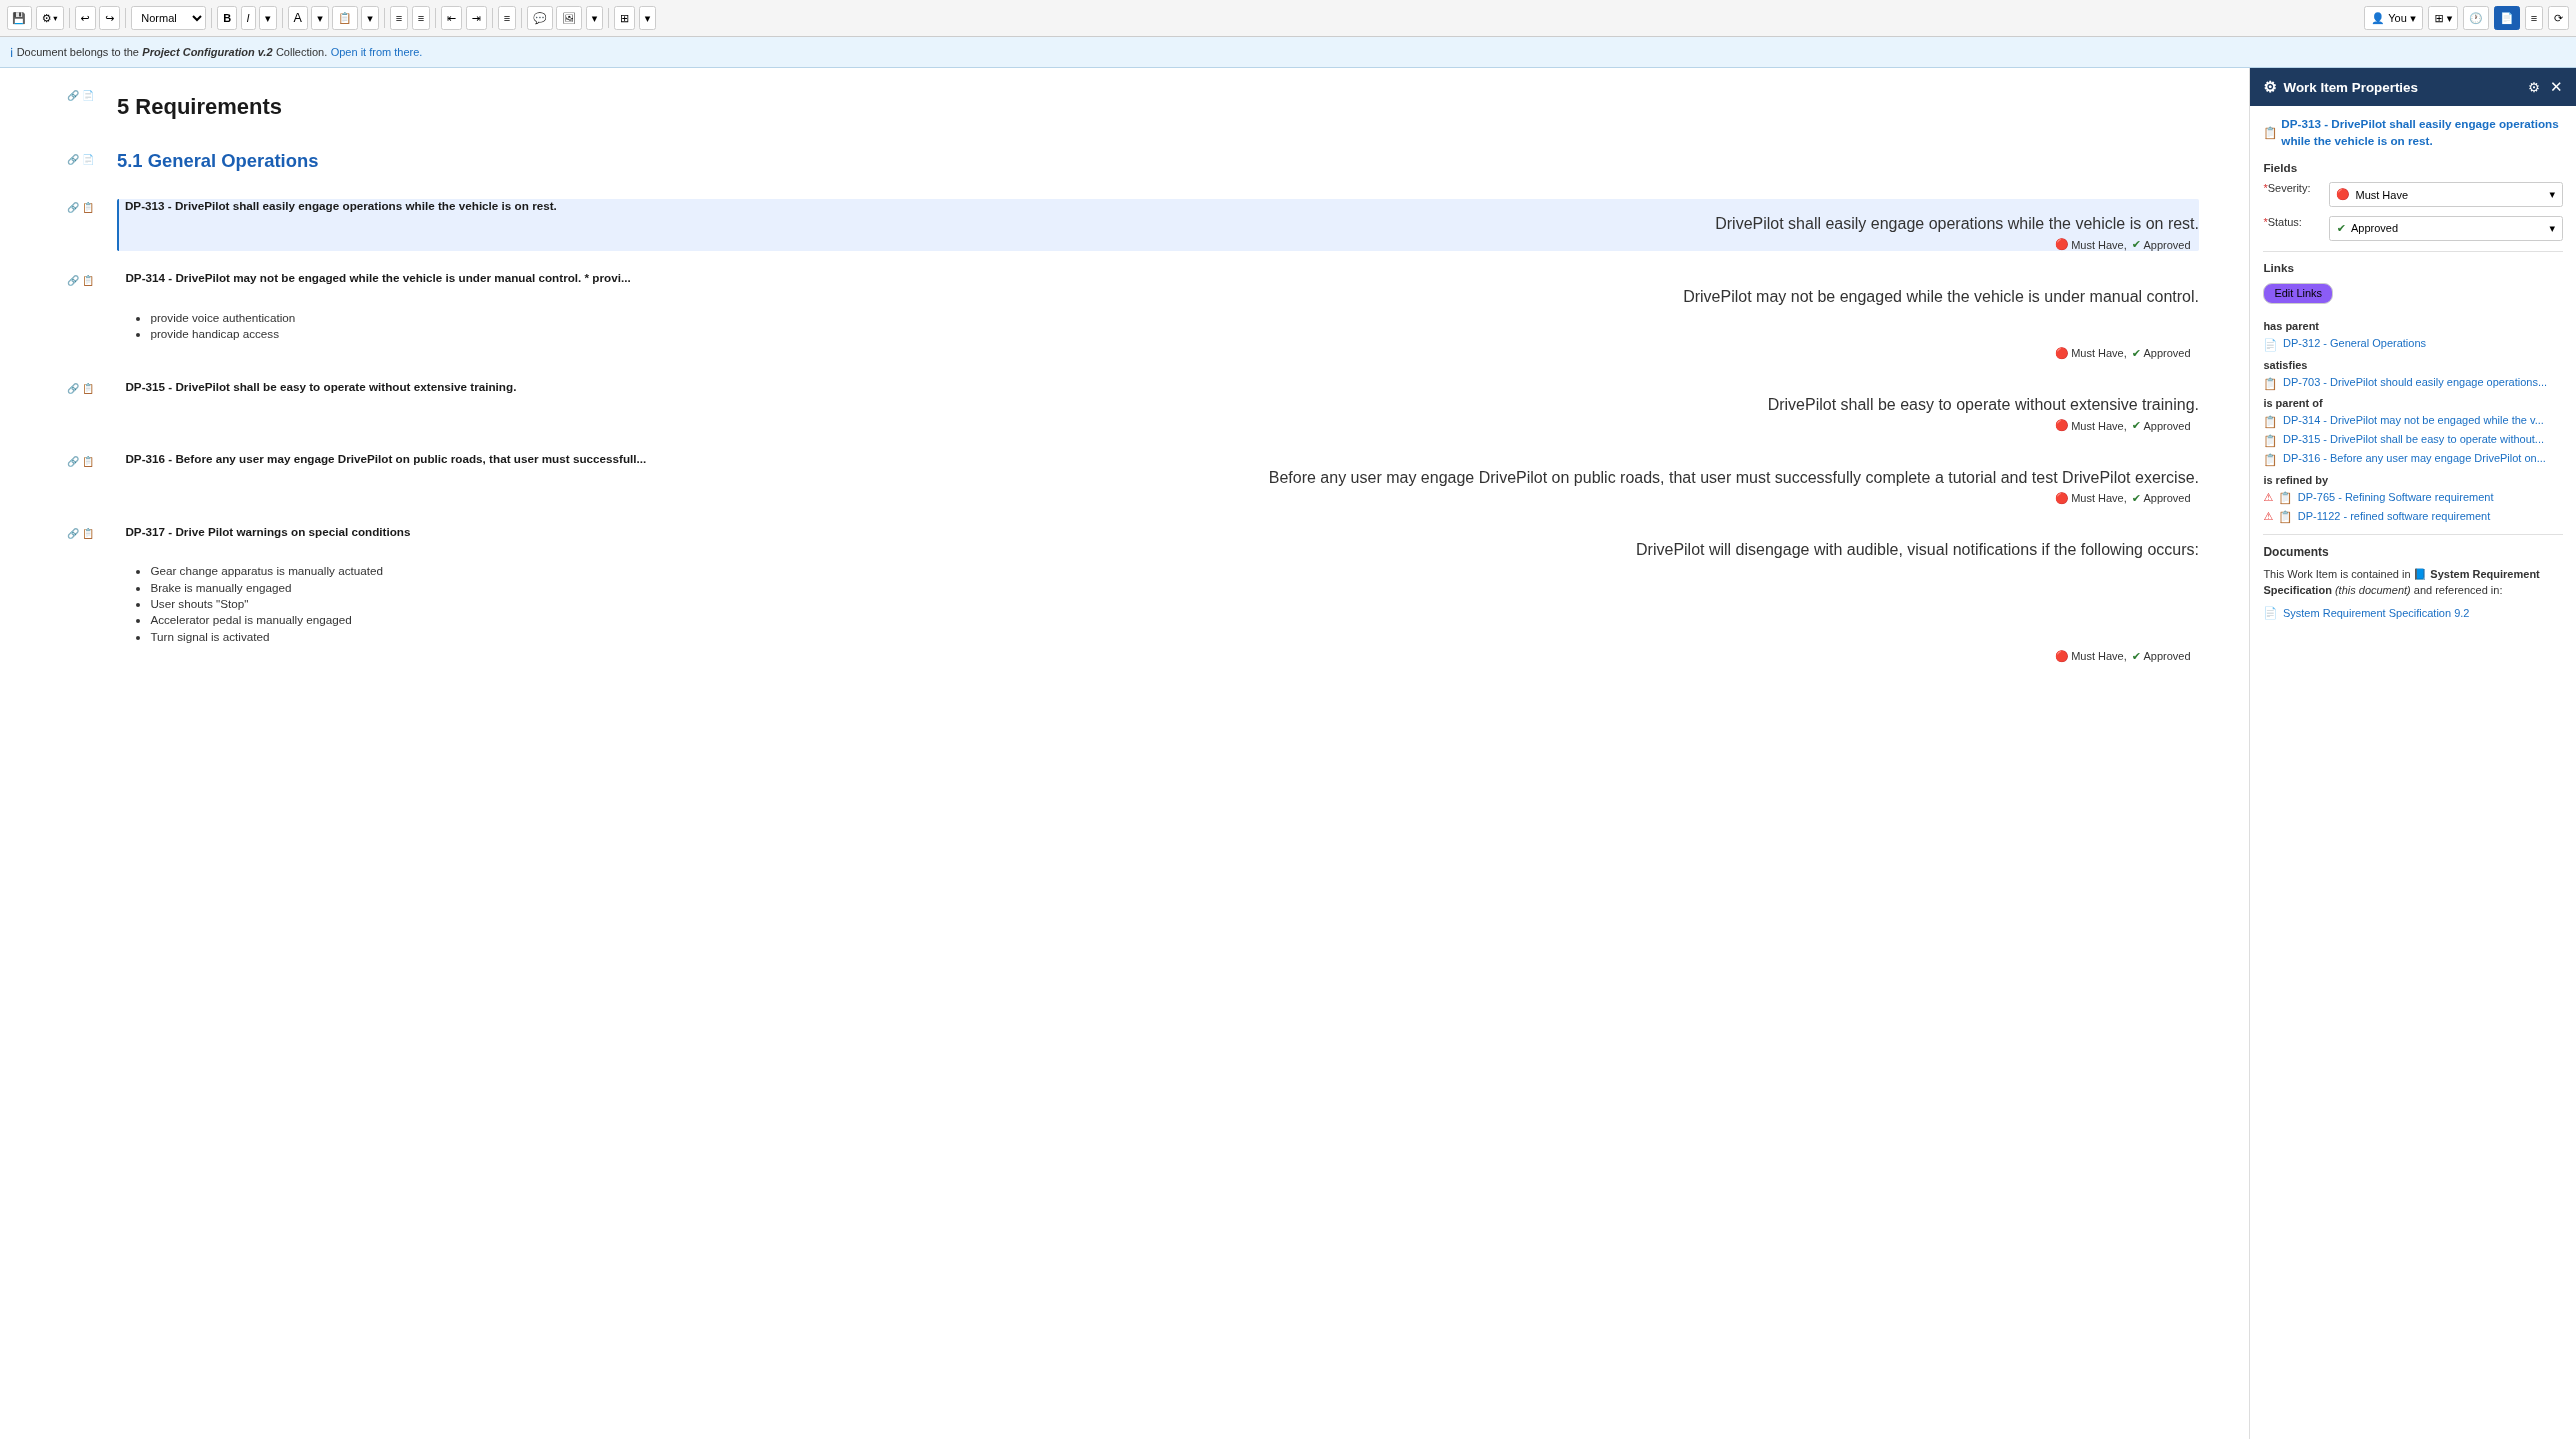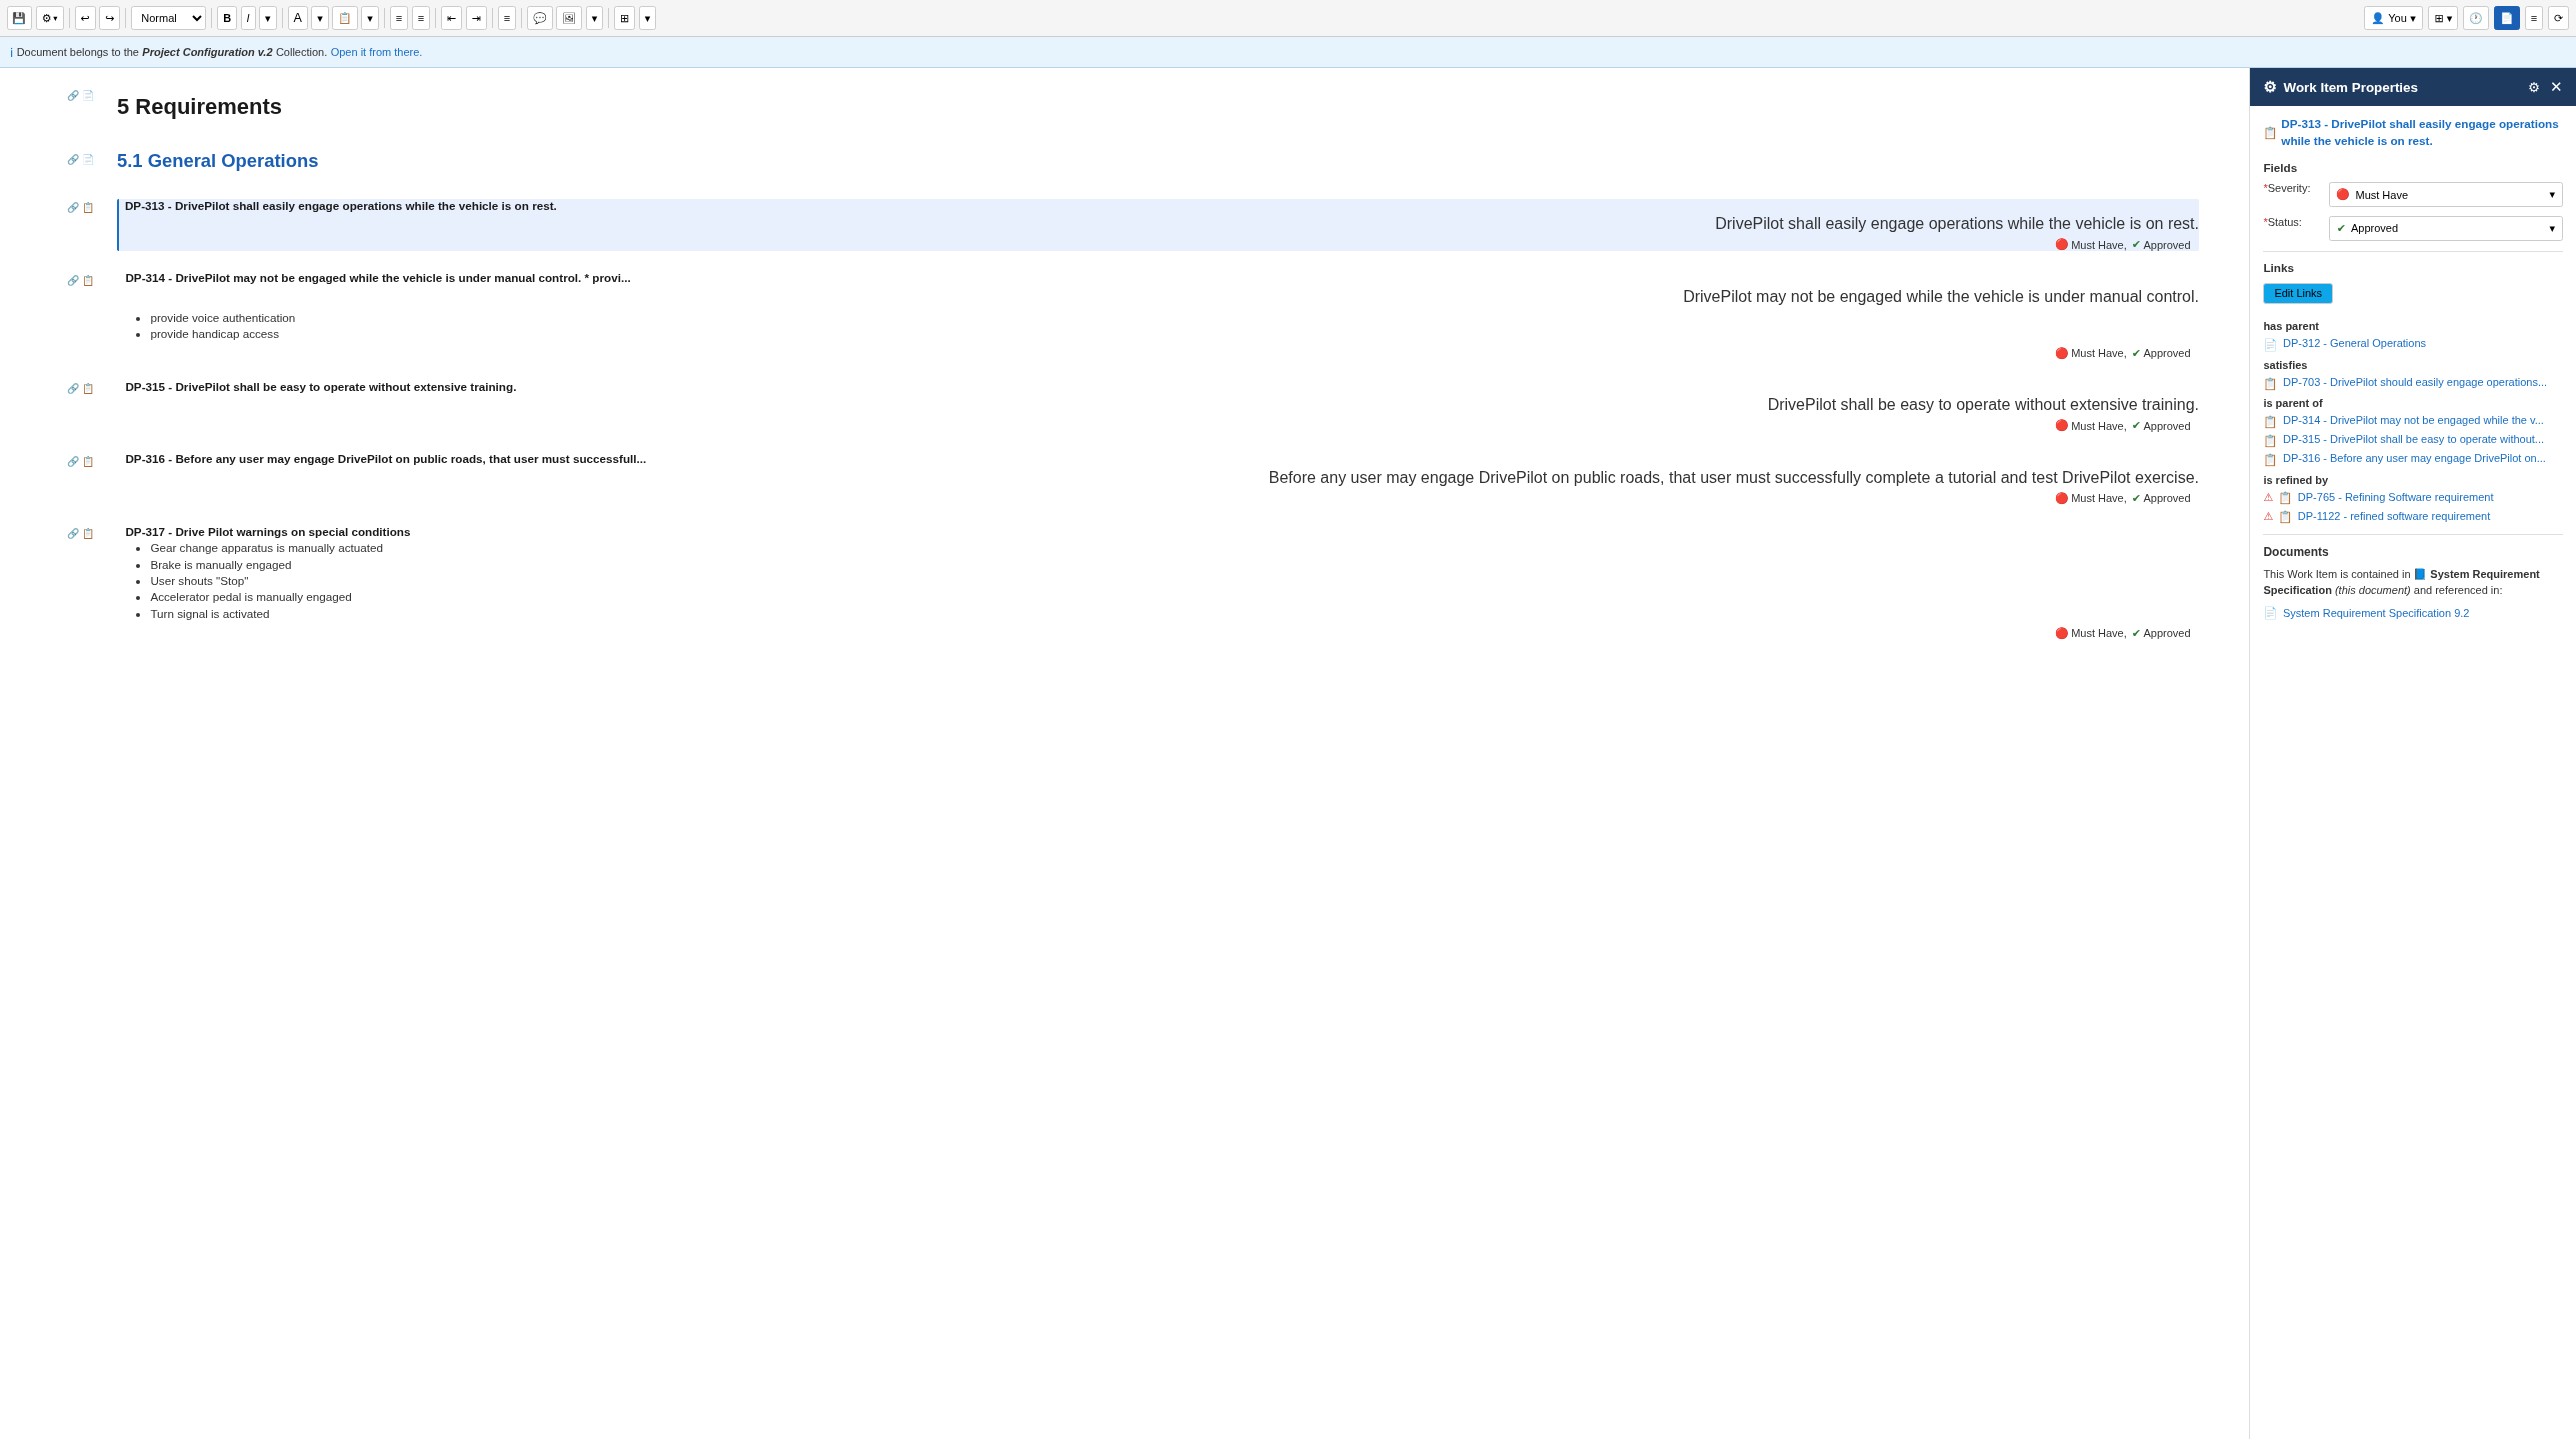--- a/index.html
+++ b/index.html
@@ -252,22 +252,22 @@
 
     .links-section-title {
       font-size: 11.7px;
       font-weight: bold;
       color: #333;
       margin-bottom: 8.4px;
       margin-top: 8px;
     }
     .edit-links-btn {
       border: 0.8px solid #ccc;
-      background: #0ea5e9;
-      border-radius: 3px;
+      background: #8b5cf6;
+      border-radius: 9px;
       padding: 3.4px 10px;
       font-size: 11px;
       cursor: pointer;
       margin-bottom: 10px;
       display: inline-block;
     }
 
     .link-group-title {
       font-size: 11px;
       font-weight: bold;
@@ -491,20 +491,21 @@
           </div>
         </div>
 
         <div style="display:flex; align-items:flex-start; margin-bottom:3.4px; margin-top:6.7px;">
           <div style="width:50px; display:flex; align-items:center; gap:3.4px; padding-top:3.4px; flex-shrink:0;">
             <span style="color:#888; font-size:10px; cursor:pointer;">🔗</span>
             <span style="color:#d4700a; font-size:10px;">📋</span>
           </div>
           <div class="req-block" style="flex:1;">
             <div class="req-title">DP-317 - Drive Pilot warnings on special conditions</div>
+            <div class="req-body">DrivePilot will disengage with audible, visual notifications if the following occurs:</div>
             <ul class="req-bullets">
               <li>Gear change apparatus is manually actuated</li>
               <li>Brake is manually engaged</li>
               <li>User shouts "Stop"</li>
               <li>Accelerator pedal is manually engaged</li>
               <li>Turn signal is activated</li>
             </ul>
             <div class="req-meta">
               <span class="meta-musthave">
                 <span class="icon-must">🔴</span>

